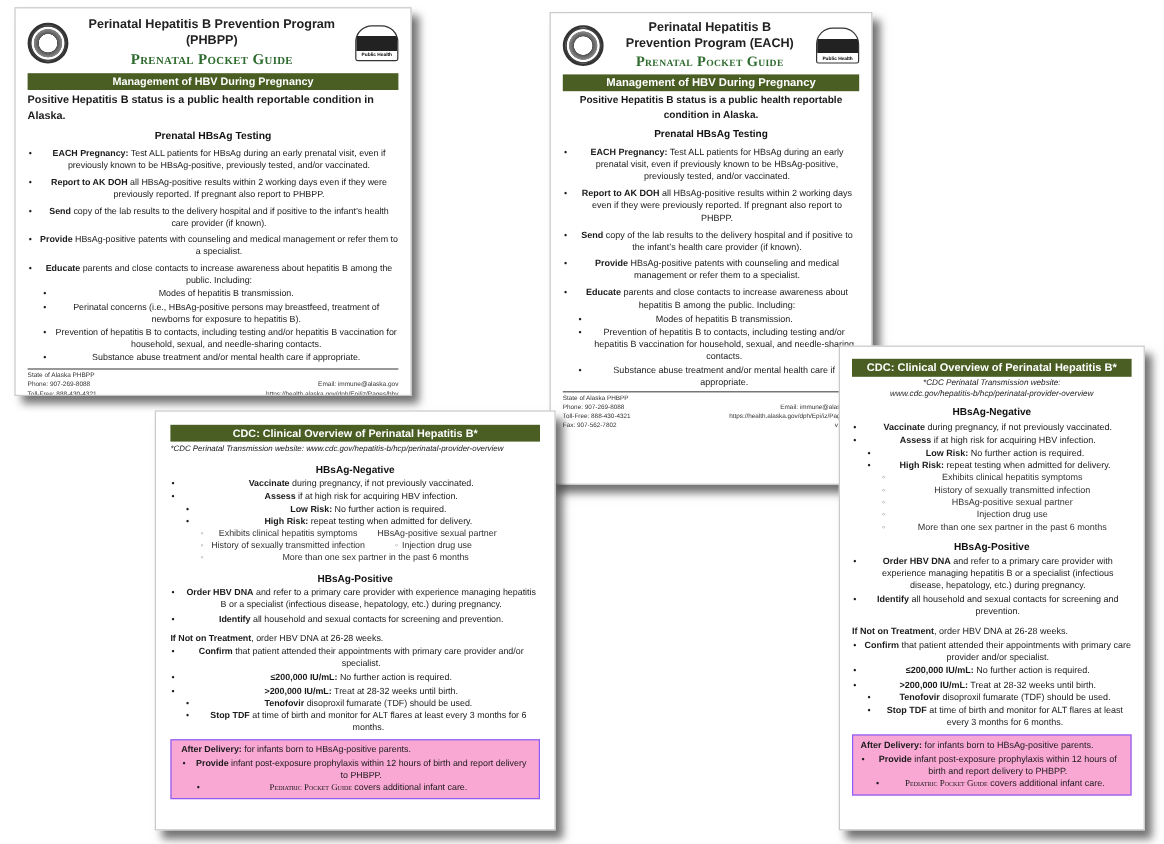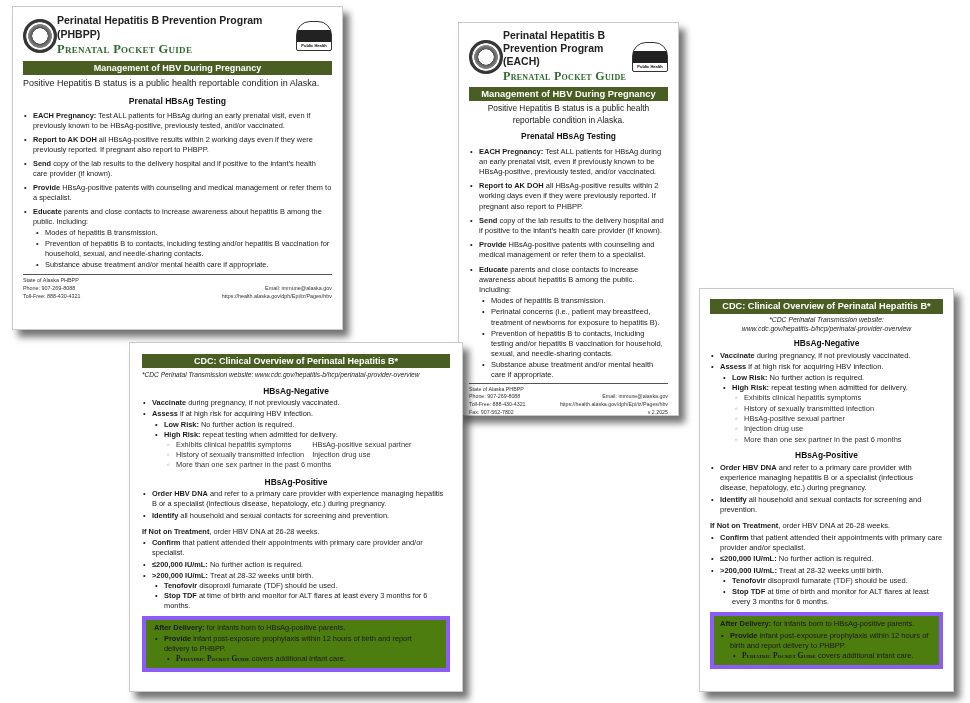--- a/index.html
+++ b/index.html
@@ -6,40 +6,40 @@
   body{width:970px;height:703px;background:#ffffff;position:relative;overflow:hidden;
        font-family:"Liberation Sans","DejaVu Sans",sans-serif;color:#1a1a1a;}
   .card{position:absolute;background:#fff;border:1px solid #c9c9c9;box-sizing:border-box;
         box-shadow:6px 7px 7px rgba(0,0,0,0.55);overflow:hidden;}
   .hdr{display:flex;align-items:center;justify-content:space-between;}
   .seal{width:34px;height:34px;border-radius:50%;border:2px solid #333;box-sizing:border-box;
         background:radial-gradient(circle,#fff 35%,#555 37%,#888 55%,#fff 57%,#fff 63%,#444 66%);flex:0 0 auto;}
   .ph{width:36px;height:30px;border:1px solid #333;border-radius:14px 14px 2px 2px;box-sizing:border-box;
       background:linear-gradient(180deg,#fff 0 30%,#222 30% 62%,#222 62% 72%,#fff 72%);position:relative;flex:0 0 auto;}
   .ph span{position:absolute;bottom:1px;left:0;right:0;text-align:center;font-size:4px;color:#000;font-weight:bold;}
-  .titles{text-align:left;flex:1;}
+  .titles{text-align:center;flex:1;}
   .t1{font-weight:bold;color:#222;}
   .t2{font-family:"Liberation Serif","DejaVu Serif",serif;font-weight:bold;color:#2e6b2e;font-variant:small-caps;letter-spacing:0.3px;}
   .bar{background:#4a5e23;color:#fff;font-weight:bold;text-align:center;}
-  .lead{font-weight:normal;}
+  .lead{font-weight:bold;}
   h4{margin:0;font-weight:bold;color:#111;text-align:center;}
-  ul{margin:0;padding:0;list-style:none;}
+  ul{margin:0;padding:0;list-style:none;text-align:center;}
   li{position:relative;}
   li.b1{padding-left:10px;}
   li.b1::before{content:"\2022";position:absolute;left:1px;top:0;}
   li.b2{padding-left:22px;}
   li.b2::before{content:"\2022";position:absolute;left:13px;top:0;}
   li.b3{padding-left:34px;color:#333;}
   li.b3::before{content:"\25E6";position:absolute;left:25px;top:0;color:#888;}
   b{font-weight:bold;}
   .foot{border-top:1px solid #555;display:flex;justify-content:space-between;color:#333;}
   .foot .r{text-align:right;}
   .note{font-style:italic;color:#222;}
-  .green{background:#4d7c0f;border:4px solid #8b5cf6;}
-  .sc{font-family:"Liberation Serif","DejaVu Serif",serif;font-variant:small-caps;font-weight:bold;}
+  .green{background:#f9a8d4;border:1px solid #8b5cf6;}
+  .sc{font-family:"Liberation Serif","DejaVu Serif",serif;font-variant:small-caps;font-weight:normal;}
   .two{display:flex;}
 
   
   #c1{left:12px;top:6px;width:331px;height:324px;padding:6px 10px;font-size:7.4px;line-height:1.35;}
   #c1 .t1{font-size:10.5px;}
   #c1 .t2{font-size:12.5px;}
   #c1 .bar{font-size:9px;padding:1px 0;margin-top:3px;}
   #c1 .lead{font-size:9px;margin-top:2px;}
   #c1 h4{font-size:8.6px;margin-top:6px;}
   #c1 li.b1{margin-top:4px;}
@@ -49,21 +49,21 @@
   
   #c2{left:129px;top:342px;width:334px;height:350px;padding:11px 12px;font-size:7.4px;line-height:1.38;}
   #c2 .bar{font-size:9px;padding:1px 0;}
   #c2 .note{font-size:6.6px;margin-top:2px;}
   #c2 h4{font-size:8.4px;margin-top:6px;}
   #c2 li.b1{margin-top:1px;}
   #c2 p{margin:6px 0 0 0;}
   #c2 .green{margin-top:4px;padding:3px 8px;}
 
   
-  #c3{left:458px;top:22px;width:221px;height:394px;padding:6px 10px;font-size:7.5px;line-height:1.36;}
+  #c3{left:458px;top:10px;width:269px;height:394px;padding:6px 10px;font-size:7.5px;line-height:1.36;}
   #c3 .t1{font-size:10.5px;line-height:1.25;}
   #c3 .t2{font-size:12px;}
   #c3 .bar{font-size:9.4px;padding:1px 0;margin-top:2px;}
   #c3 .lead{font-size:8.4px;text-align:center;margin-top:2px;}
   #c3 h4{font-size:8.4px;margin-top:5px;}
   #c3 li.b1{margin-top:4px;}
   #c3 li.b2{margin-top:1px;}
   #c3 .foot{margin-top:2px;padding-top:2px;font-size:5.3px;line-height:1.45;}
 
   
@@ -92,20 +92,21 @@
   <div class="bar">Management of HBV During Pregnancy</div>
   <div class="lead">Positive Hepatitis B status is a public health reportable condition in Alaska.</div>
   <h4>Prenatal HBsAg Testing</h4>
   <ul>
     <li class="b1"><b>EACH Pregnancy:</b><span> Test ALL patients for HBsAg during an early prenatal visit, even if previously known to be HBsAg-positive, previously tested, and/or vaccinated.</span></li>
     <li class="b1"><b>Report to AK DOH</b><span> all HBsAg-positive results within 2 working days even if they were previously reported. If pregnant also report to PHBPP.</span></li>
     <li class="b1"><b>Send</b><span> copy of the lab results to the delivery hospital and if positive to the infant’s health care provider (if known).</span></li>
     <li class="b1"><b>Provide</b><span> HBsAg-positive patents with counseling and medical management or refer them to a specialist.</span></li>
     <li class="b1"><b>Educate</b><span> parents and close contacts to increase awareness about hepatitis B among the public. Including:</span></li>
     <li class="b2">Modes of hepatitis B transmission.</li>
+    <li class="b2">Perinatal concerns (i.e., HBsAg-positive persons may breastfeed, treatment of newborns for exposure to hepatitis B).</li>
     <li class="b2">Prevention of hepatitis B to contacts, including testing and/or hepatitis B vaccination for household, sexual, and needle-sharing contacts.</li>
     <li class="b2">Substance abuse treatment and/or mental health care if appropriate.</li>
   </ul>
   <div class="foot">
     <div>
       <div>State of Alaska PHBPP</div>
       <div>Phone: 907-269-8088</div>
       <div>Toll-Free: 888-430-4321</div>
 
     </div>
@@ -133,21 +134,20 @@
   <div class="bar">Management of HBV During Pregnancy</div>
   <div class="lead">Positive Hepatitis B status is a public health reportable condition in Alaska.</div>
   <h4>Prenatal HBsAg Testing</h4>
   <ul>
     <li class="b1"><b>EACH Pregnancy:</b><span> Test ALL patients for HBsAg during an early prenatal visit, even if previously known to be HBsAg-positive, previously tested, and/or vaccinated.</span></li>
     <li class="b1"><b>Report to AK DOH</b><span> all HBsAg-positive results within 2 working days even if they were previously reported. If pregnant also report to PHBPP.</span></li>
     <li class="b1"><b>Send</b><span> copy of the lab results to the delivery hospital and if positive to the infant’s health care provider (if known).</span></li>
     <li class="b1"><b>Provide</b><span> HBsAg-positive patents with counseling and medical management or refer them to a specialist.</span></li>
     <li class="b1"><b>Educate</b><span> parents and close contacts to increase awareness about hepatitis B among the public. Including:</span></li>
     <li class="b2">Modes of hepatitis B transmission.</li>
-    <li class="b2">Perinatal concerns (i.e., patient may breastfeed, treatment of newborns for exposure to hepatitis B).</li>
     <li class="b2">Prevention of hepatitis B to contacts, including testing and/or hepatitis B vaccination for household, sexual, and needle-sharing contacts.</li>
     <li class="b2">Substance abuse treatment and/or mental health care if appropriate.</li>
   </ul>
   <div class="foot">
     <div>
       <div>State of Alaska PHBPP</div>
       <div>Phone: 907-269-8088</div>
       <div>Toll-Free: 888-430-4321</div>
       <div>Fax: 907-562-7802</div>
     </div>

